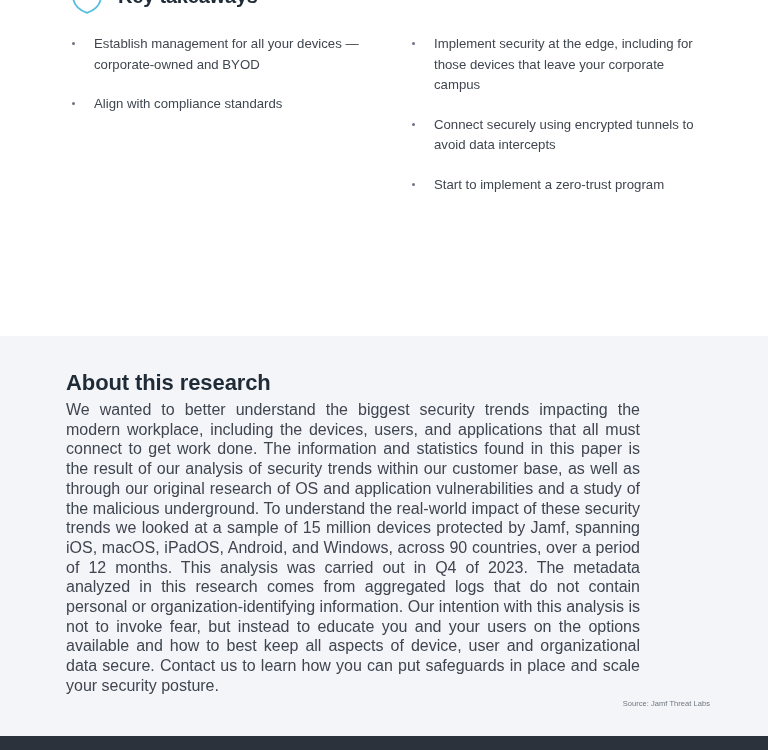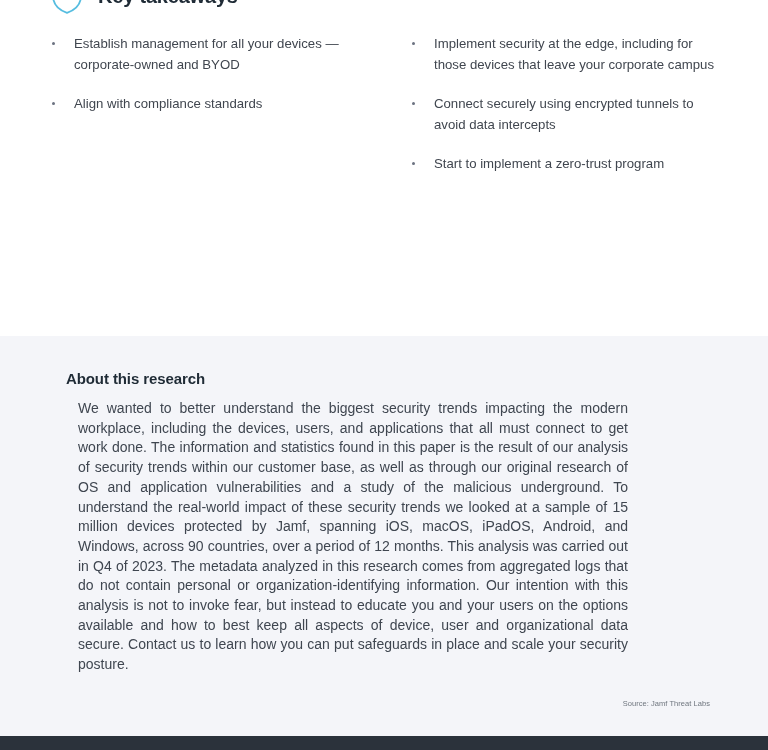--- a/index.html
+++ b/index.html
@@ -15,21 +15,21 @@
     overflow: hidden;
     position: relative;
   }
 
   
   .takeaways-section {
     position: relative;
     background: #ffffff;
     height: 336px;
     box-sizing: border-box;
-    padding: 0 50px;
+    padding: 0 70px;
     overflow: hidden;
   }
 
   .takeaways-header {
     display: flex;
     align-items: center;
     gap: 14px;
     margin-top: -26px;
     height: 44px;
   }
@@ -102,33 +102,33 @@
     left: 0;
     top: 336px;
     width: 768px;
     height: 400px;
     background: #f4f5f9;
     box-sizing: border-box;
     padding: 34px 128px 0 66px;
   }
 
   .research-title {
-    font-size: 15px;
+    font-size: 22px;
     font-weight: bold;
     color: #1f2b36;
     margin: 0 0 4px 0;
     letter-spacing: -0.1px;
   }
 
   .research-body {
-    font-size: 14px;
+    font-size: 16px;
     line-height: 19.7px;
     color: #3f4650;
     text-align: justify;
-    margin: 12px;
+    margin: 0;
   }
 
   .source-note {
     position: absolute;
     right: 58px;
     bottom: 28px;
     font-size: 7.5px;
     color: #6f767f;
     letter-spacing: 0.05px;
   }

